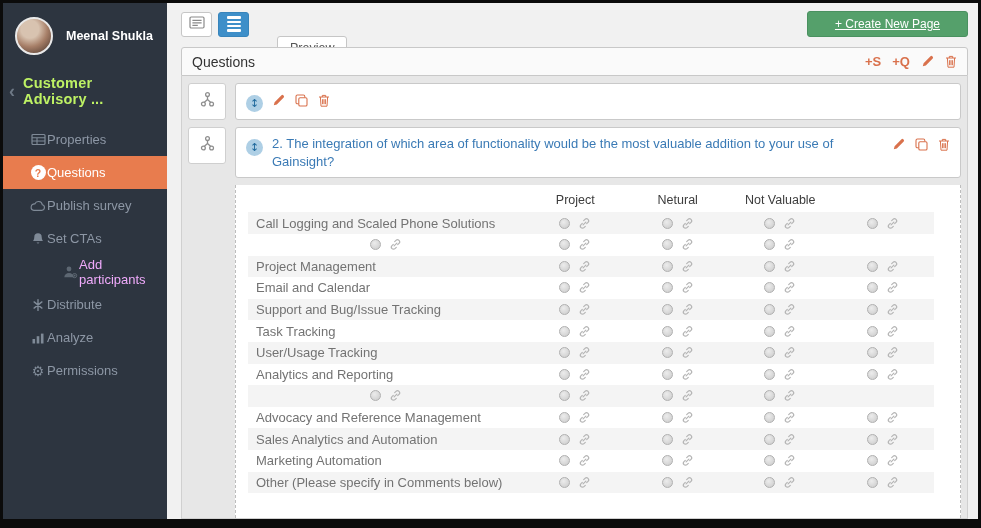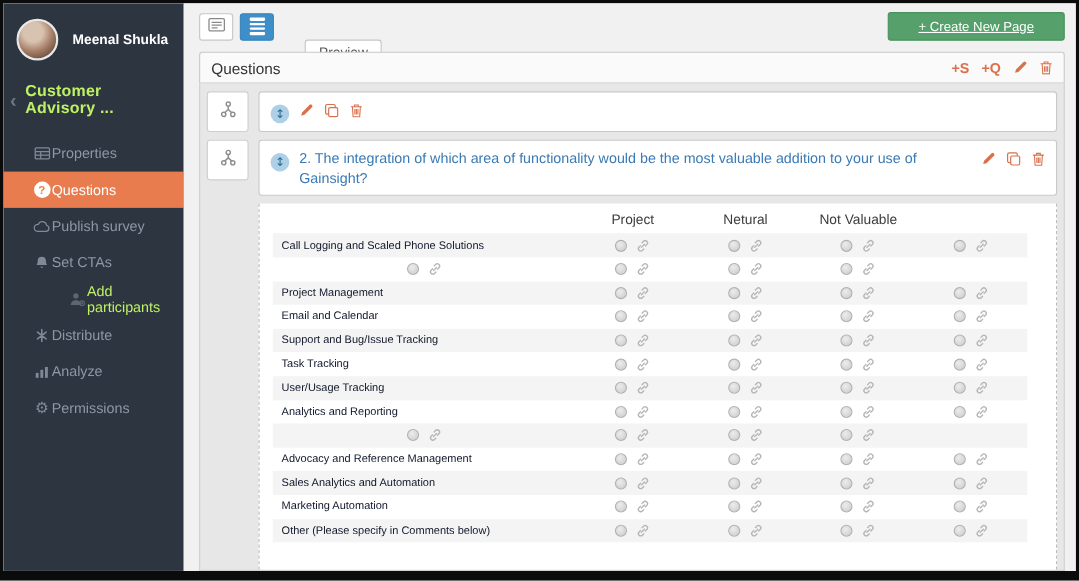--- a/index.html
+++ b/index.html
@@ -13,21 +13,21 @@
             background: radial-gradient(circle at 38% 30%, #d8c3b0 0 28%, #a77f68 55%, #6e5243 80%, #4a3a33); }
   .user-name { color:#ffffff; font-size:12.5px; font-weight:bold; }
   .back-row { display:flex; align-items:center; gap:8px; padding:8px 8px 16px 6px; }
   .chev { color:#6d7885; font-size:18px; line-height:1; font-weight:bold; }
   .back-label { color:#bef264; font-size:14.5px; font-weight:bold; letter-spacing:.2px; }
   .nav-item { height:33px; display:flex; align-items:center; gap:1px; padding-left:27px; font-size:13px; cursor:pointer; }
   .nav-icon { width:16px; display:inline-flex; justify-content:center; align-items:center; color:#7f8a97; }
   .nav-icon svg { display:block; }
   .nav-item.active { background:#e87c4e; color:#fff; }
   .nav-item.active .nav-icon { color:#fff; }
-  .nav-item.disabled { color:#bef264;margin-left:33px; }
+  .nav-item.disabled { color:#f0abfc;margin-left:33px; }
   .nav-item.disabled .nav-icon { color:#5d6772; }
   .uicon { font-family:"DejaVu Sans", sans-serif; font-size:14px; line-height:1; }
   .q-circle { width:15px; height:15px; border-radius:50%; background:#fff; color:#e87c4e; font-size:10.5px; font-weight:bold;
               display:inline-flex; align-items:center; justify-content:center; }
 
   
   .main { flex:1; display:flex; flex-direction:column; padding:6px 10px 0 14px; background:#f1f1f1; min-width:0; }
   .topbar { display:flex; align-items:center; height:30px; margin-bottom:8px; flex-shrink:0; }
   .icon-btn { width:31px; height:25px; background:#fff; border:1px solid #c6c6c6; border-radius:3px;
               display:inline-flex; align-items:center; justify-content:center; color:#8a8a8a; cursor:pointer; }
@@ -59,21 +59,21 @@
   .q-actions { display:flex; gap:10px; align-items:flex-start; padding-top:4px; color:#d9714c; }
 
   .expanded { flex:1; margin-left:47px; background:#fff; border-left:1px dashed #bdbdbd; border-right:1px dashed #bdbdbd;
               padding:8px 14px 0 12px; min-height:0; display:flex; flex-direction:column; }
   .matrix { margin-right:12px; }
   .mhead, .mrow { display:grid; grid-template-columns:276px repeat(4, 1fr); align-items:center; }
   .mhead { margin-bottom:5px; }
   .mcol { text-align:center; font-size:12.5px; color:#3c3c3c; }
   .mrow { height:21.6px; }
   .mrow:nth-of-type(odd) { background:#f4f4f4; }
-  .mrow-label { font-size:10px; color:#0f172a; padding-left:8px; white-space:nowrap; overflow:hidden; }
+  .mrow-label { font-size:13px; color:#737373; padding-left:8px; white-space:nowrap; overflow:hidden; }
   .mcell { display:flex; align-items:center; justify-content:center; gap:8px; }
   .radio { width:11px; height:11px; border-radius:50%; border:1px solid #b0b0b0;
            background: radial-gradient(circle at 40% 35%, #ececec, #cacaca); cursor:pointer; flex-shrink:0; }
   .link-ic { color:#b5b5b5; display:inline-flex; cursor:pointer; }
 </style>
 </head>
 <body>
 
 <div class="frame">
 

